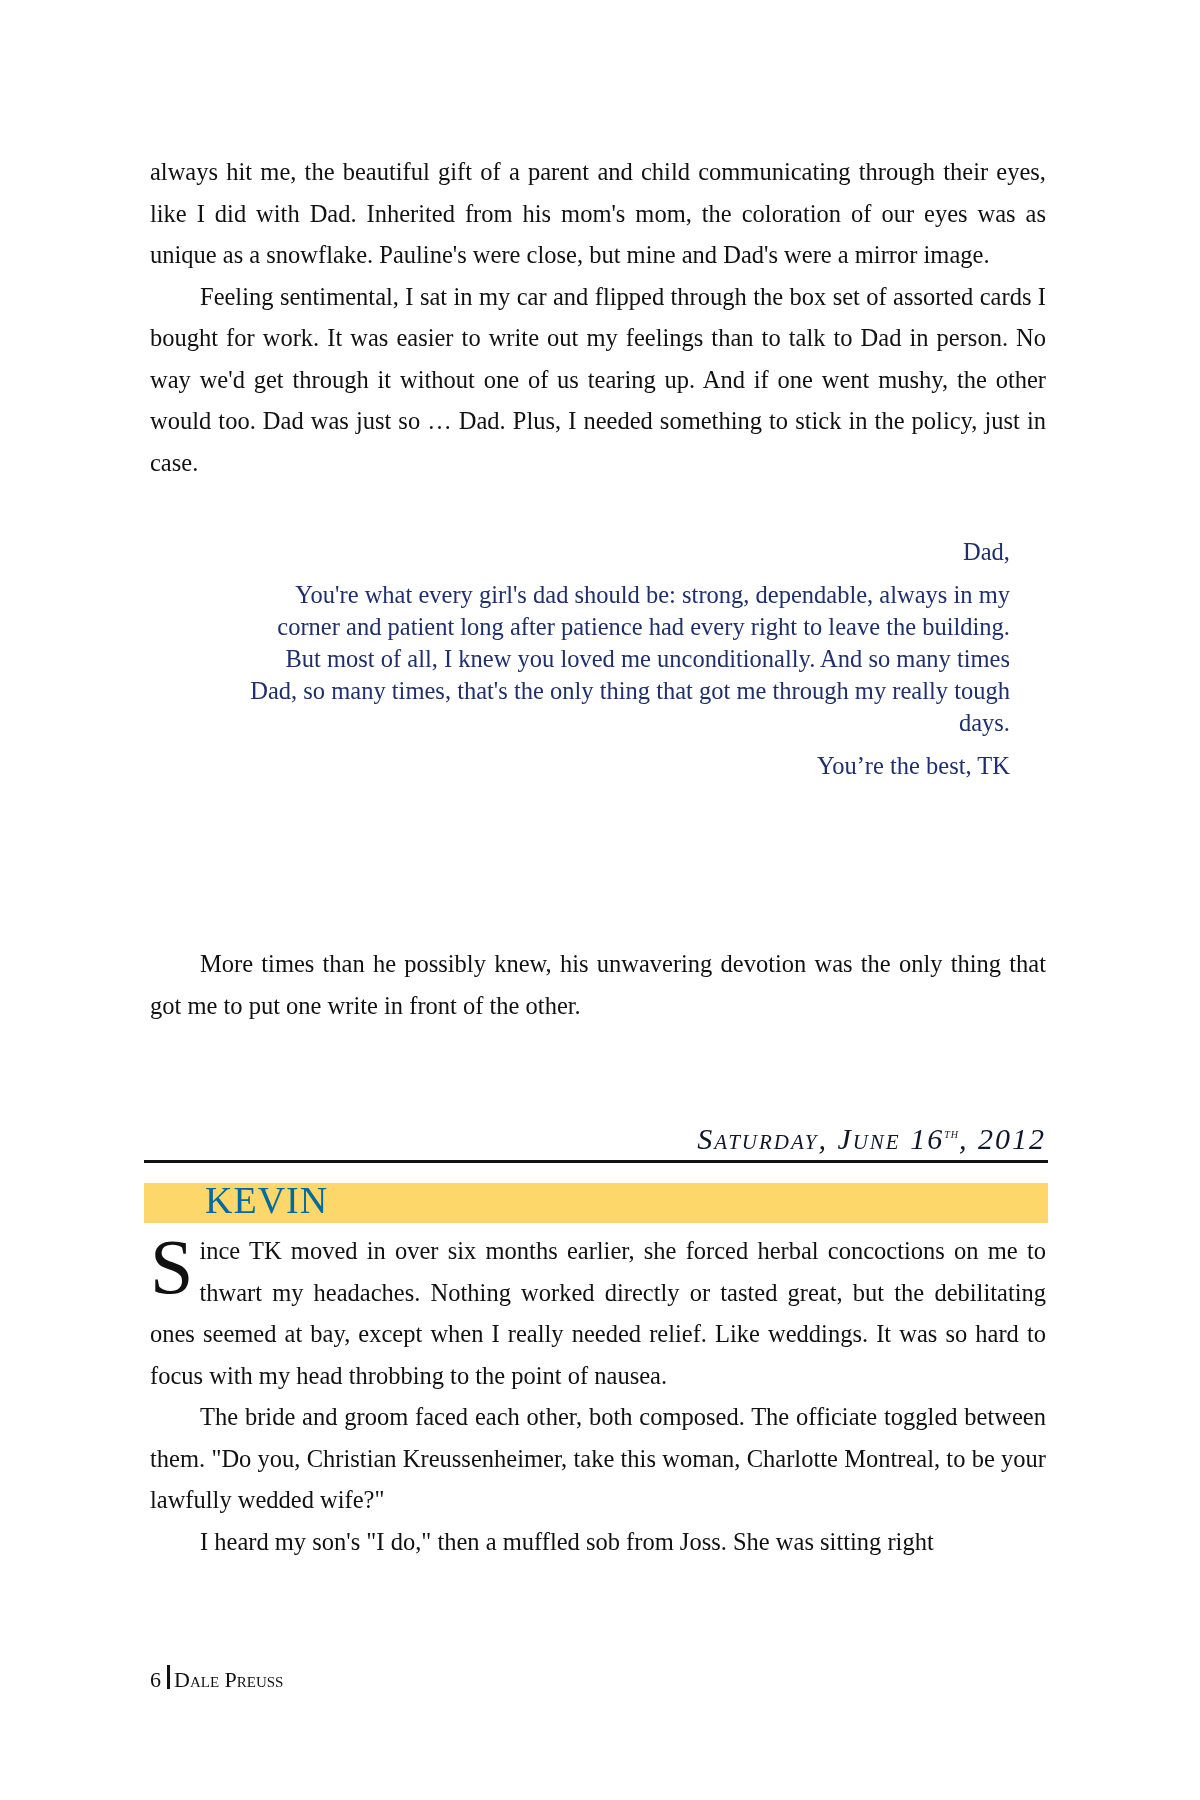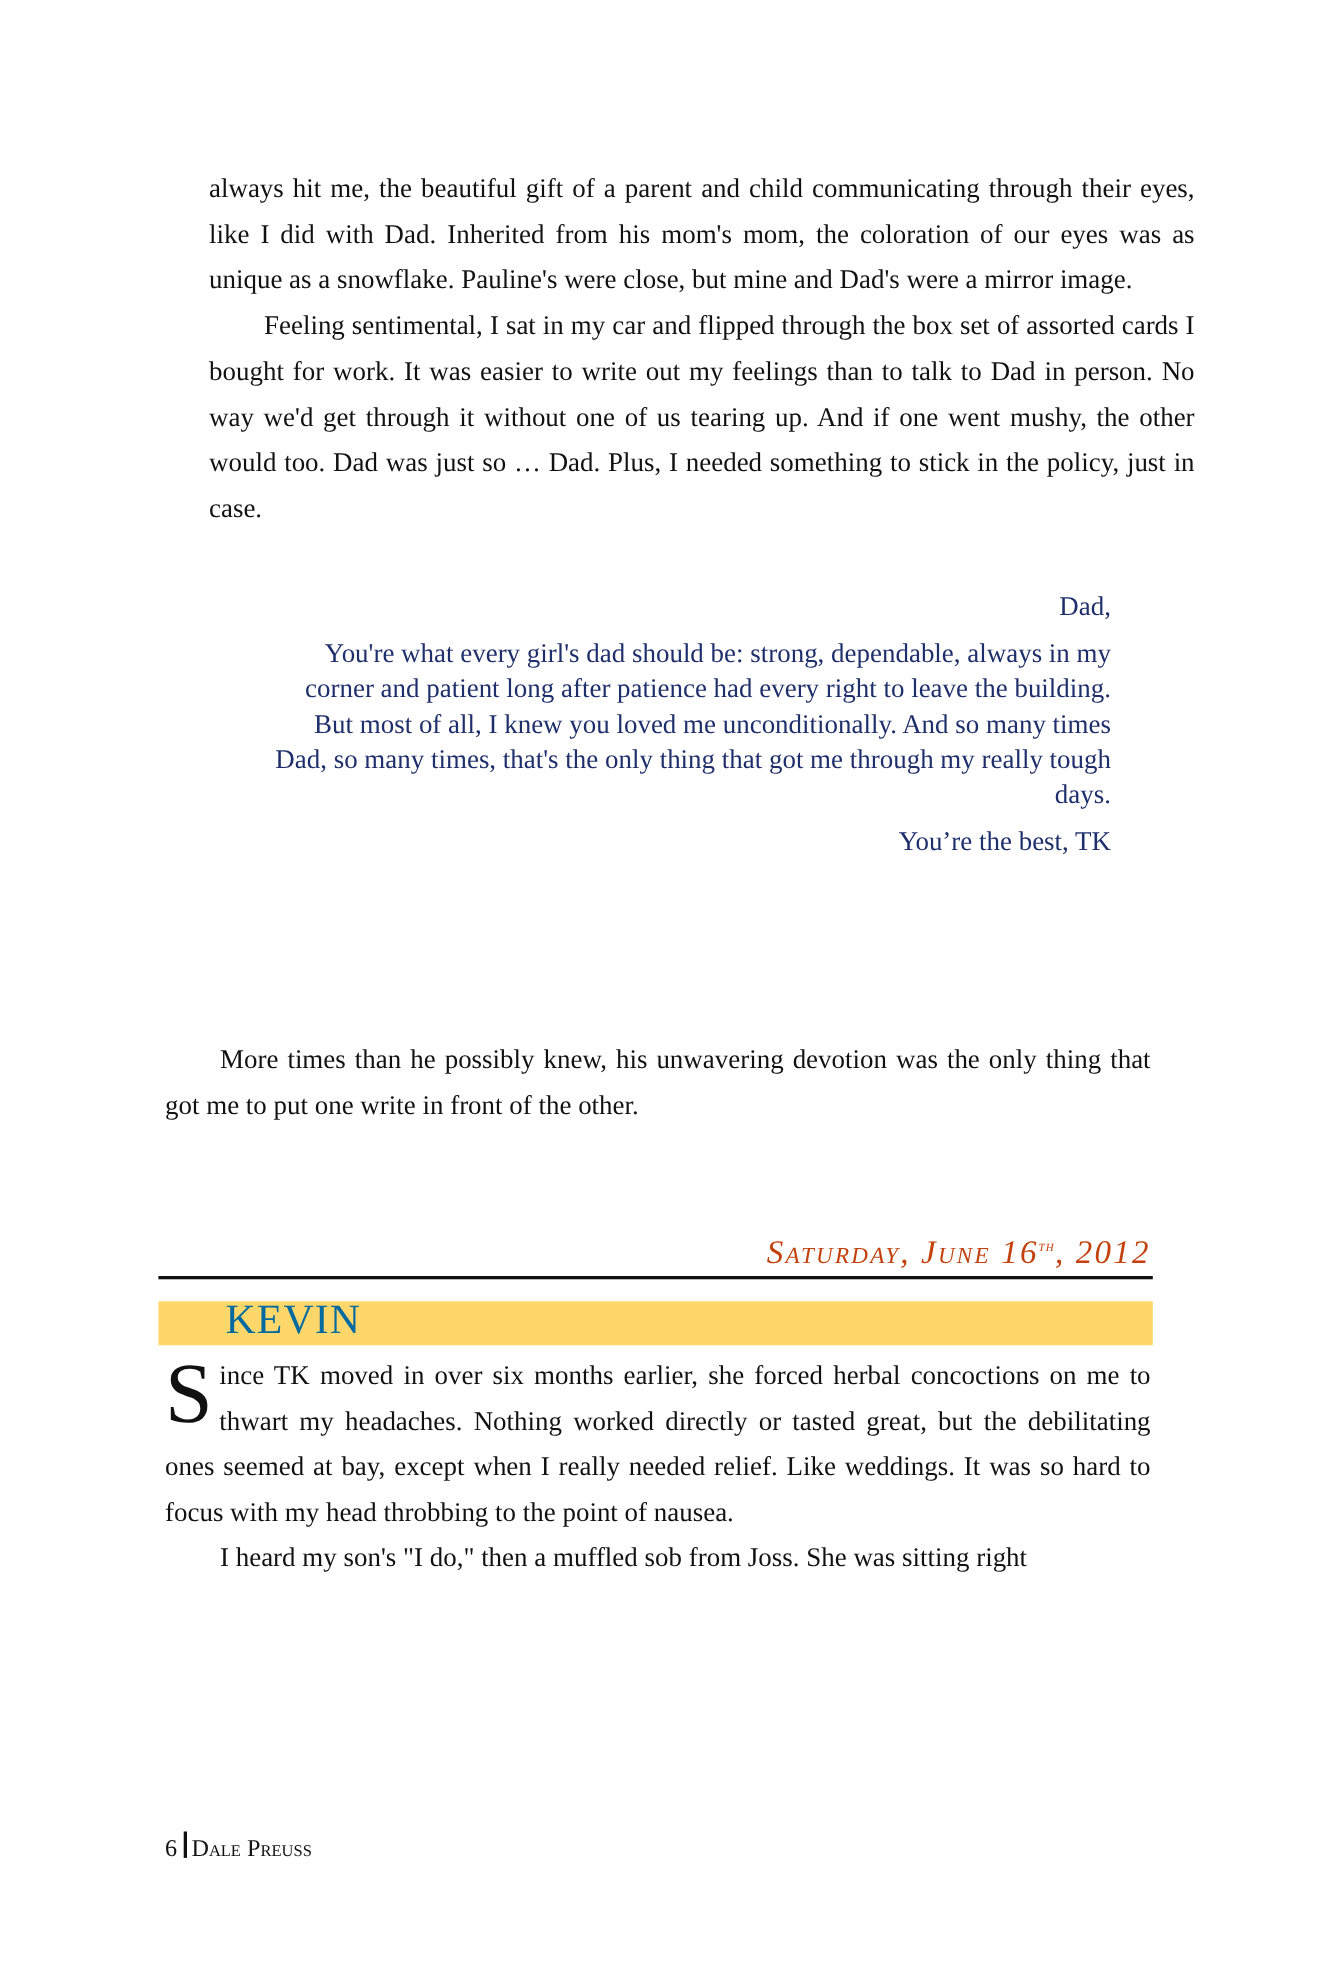--- a/index.html
+++ b/index.html
@@ -2,26 +2,26 @@
 <html><head>
 <meta charset="utf-8">
 <style>
   html, body { margin:0; padding:0; background:#ffffff; }
   body { width:1200px; height:1800px; position:relative; overflow:hidden;
          font-family:"Liberation Serif", "DejaVu Serif", serif; color:#111; }
   .page { position:absolute; left:150px; top:0; width:896px; }
   .p { font-size:24.5px; line-height:41.5px; text-align:justify; margin:0; }
   .p.indent { text-indent:50px; }
   .last { text-align-last:left; }
-  .top-block { position:absolute; top:151px; left:0; width:896px;margin-left:40px; }
+  .top-block { position:absolute; top:151px; left:0; width:896px; }
   .letter { position:absolute; left:100px; width:760px; color:#1f2f6b; font-size:24.5px; line-height:32px; }
   .letter p { margin:0 0 11px 0;text-align:right; }
   .after-letter { position:absolute; left:0; top:943px; width:896px; }
   .date-head { position:absolute; right:0; top:1122px; font-style:italic; font-size:30px; letter-spacing:2px;
-               font-variant:small-caps; color:#c2410c; white-space:nowrap; }
+               font-variant:small-caps; color:#0f172a; white-space:nowrap; }
   .date-head sup { font-size:14px; vertical-align:super; letter-spacing:1px; }
   .rule { position:absolute; left:-6px; width:904px; top:1160px; height:3px; background:#111; }
   .bar { position:absolute; left:-6px; width:904px; top:1183px; height:40px; background:#fdd769; }
   .bar-title { position:absolute; left:55px; top:1178px; font-size:38px; letter-spacing:1px; color:#0369a1; }
   .kevin-body { position:absolute; left:0; top:1230px; width:896px; }
   .dropcap { float:left; font-size:78px; line-height:62px; margin:6px 6px 0 0; height:64px; }
   .footer { position:absolute; left:150px; top:1665px; font-size:22px; font-variant:small-caps; color:#111; }
   .footer .sep { display:inline-block; width:3px; height:24px; background:#111; vertical-align:-2px; margin:0 4px 0 6px; }
 </style>
 </head>
@@ -45,20 +45,21 @@
   </div>
 
   <div class="date-head"><span>Saturday, June 16</span><sup>th</sup><span>, 2012</span></div>
 
   <div class="rule"></div>
   <div class="bar"></div>
   <div class="bar-title">KEVIN</div>
 
   <div class="kevin-body">
     <p class="p"><span class="dropcap">S</span><span>ince TK moved in over six months earlier, she forced herbal concoctions on me to thwart my headaches. Nothing worked directly or tasted great, but the debilitating ones seemed at bay, except when I really needed relief. Like weddings. It was so hard to focus with my head throbbing to the point of nausea.</span></p>
+    <p class="p indent">The bride and groom faced each other, both composed. The officiate toggled between them. "Do you, Christian Kreussenheimer, take this woman, Charlotte Montreal, to be your lawfully wedded wife?"</p>
     <p class="p indent last">I heard my son's "I do," then a muffled sob from Joss. She was sitting right</p>
   </div>
 
 </div>
 
 <div class="footer">
   <span>6</span><span class="sep"></span><span>Dale Preuss</span>
 </div>
 
 </body></html>

